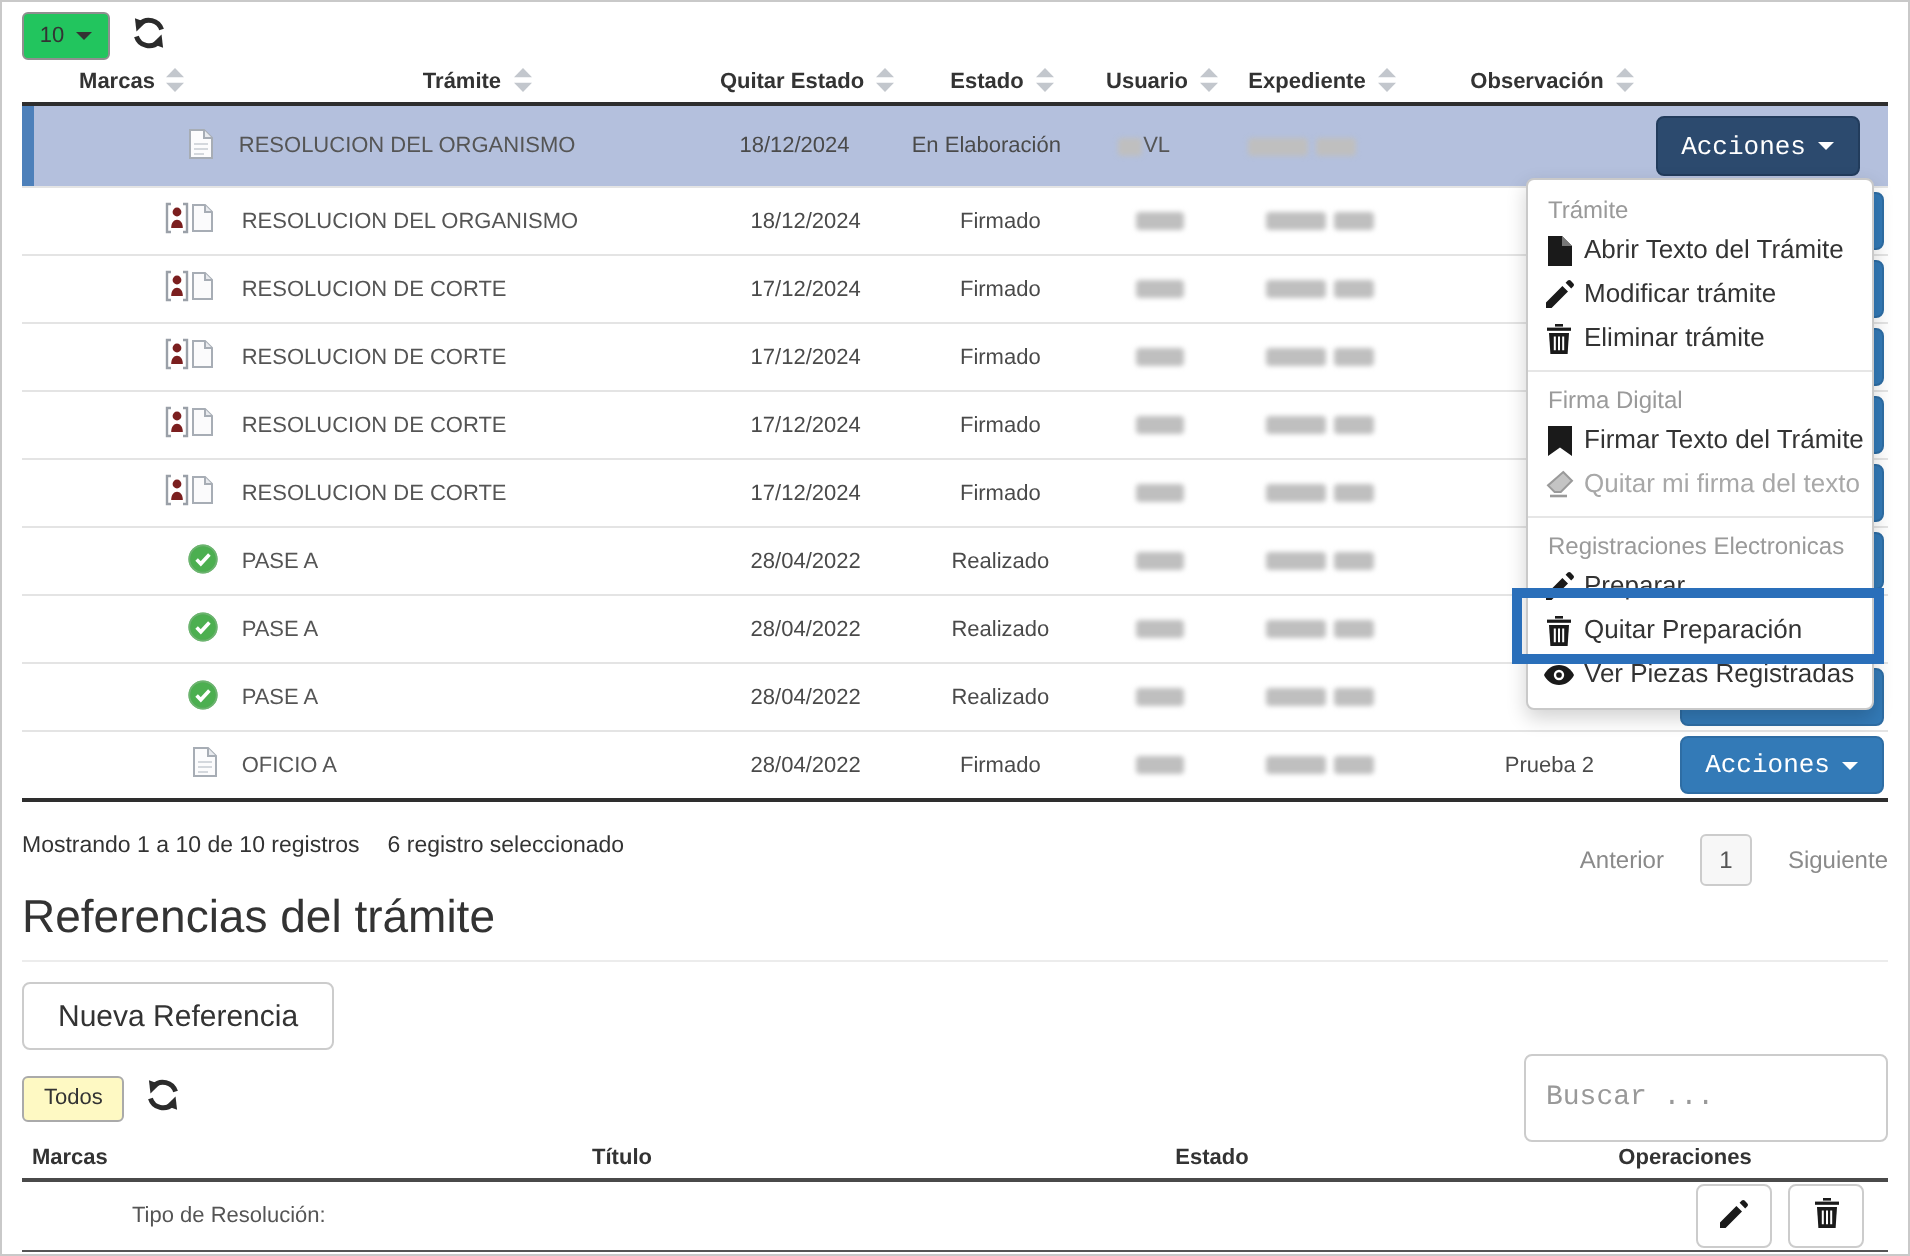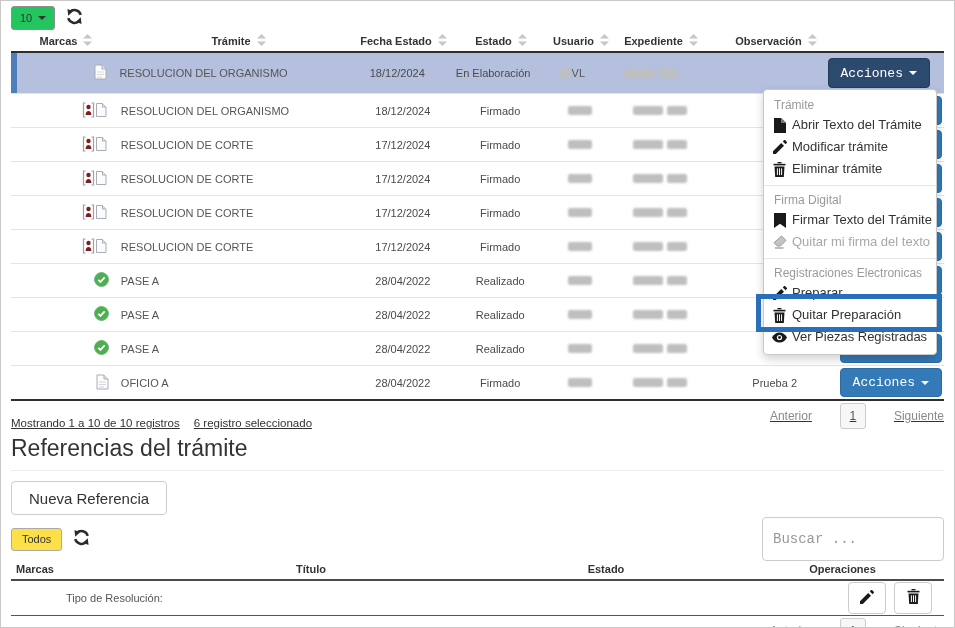--- a/index.html
+++ b/index.html
@@ -28,34 +28,34 @@
   .c.tram{justify-content:flex-start;color:#555;}
   .c.act{justify-content:flex-end;}
   .blob{height:9px;background:#bfbfbf;border-radius:2px;filter:blur(1.3px);display:inline-block;}
   .uvtext{margin-left:1px;color:#555;}
   .btn-acciones{background:#337ab7;border:1px solid #2e6da4;color:#fff;font-size:13px;height:29px;
                 padding:0 12px;border-radius:4px;display:flex;align-items:center;margin-right:2px;cursor:pointer;
                 font-family:Liberation Mono, monospace;}
   .trow.selected .btn-acciones{background:#2c4a6e;border-color:#223c5c;margin-right:14px;height:30px;}
   .caret-w{width:0;height:0;border-left:4px solid transparent;border-right:4px solid transparent;border-top:4px solid #fff;margin-left:6px;}
 
-  .tfooter{display:flex;align-items:flex-end;margin-top:6px;font-size:11.5px;color:#333;height:22px;text-decoration:underline;}
+  .tfooter{display:flex;align-items:flex-start;margin-top:16px;font-size:11.5px;color:#333;height:22px;}
   .selinfo{margin-left:14px;}
   .spacer{flex:1;}
-  .pgn{display:flex;align-items:center;gap:28px;font-size:12px;color:#8a8a8a;}
+  .pgn{display:flex;align-items:center;gap:18px;font-size:12px;color:#8a8a8a;}
   .pgn .pglink{cursor:pointer;}
   .pagebox{border:1px solid #ccc;border-radius:3px;background:#f7f7f7;min-width:24px;height:24px;
            display:flex;align-items:center;justify-content:center;color:#555;font-size:12px;cursor:pointer;}
 
   
   .refs-title{font-size:23px;font-weight:400;color:#333;margin:6px 0 0;padding-bottom:8px;border-bottom:1px solid #ececec;}
   .btn-nueva{margin-top:10px;font-size:15px;color:#333;padding:0 17px;height:34px;border:1px solid #ccc;
              border-radius:4px;background:#fff;cursor:pointer;font-family:"Liberation Sans",sans-serif;}
   .filter-row{display:flex;align-items:center;margin-top:10px;height:28px;}
-  .btn-todos{font-size:11px;padding:0 10px;height:23px;border:1px solid #aaa;border-radius:3px;background:#fde047;
+  .btn-todos{font-size:11px;padding:0 10px;height:23px;border:1px solid #aaa;border-radius:3px;background:#fef9c3;
              color:#333;cursor:pointer;margin-right:10px;font-family:"Liberation Sans",sans-serif;}
   .search{width:182px;height:44px;border:1px solid #ccc;border-radius:4px;padding:0 10px;font-size:14px;color:#555;
           box-sizing:border-box;font-family:Liberation Mono, monospace;}
   .search::placeholder{color:#999;}
 
   
   .t2{margin-top:6px;}
   .t2head{display:flex;align-items:center;height:20px;border-bottom:2px solid #4a4a4a;}
   .h2cell{font-size:11px;font-weight:bold;color:#333;display:flex;align-items:center;justify-content:center;}
   .w2-marcas{width:140px;justify-content:flex-start;padding-left:5px;box-sizing:border-box;}
@@ -114,21 +114,21 @@
             </svg></span>
         </div>
         <div class="hcell w-tram">
           <span>Trámite</span>
           <span><svg width="9" height="12" viewBox="0 0 9 12">
               <polygon points="4.5,0 9,4.6 0,4.6" fill="#c3c7cd"></polygon>
               <polygon points="0,7.4 9,7.4 4.5,12" fill="#c3c7cd"></polygon>
             </svg></span>
         </div>
         <div class="hcell w-fecha">
-          <span>Fecha Estado</span>
+          <span>Quitar Estado</span>
           <span><svg width="9" height="12" viewBox="0 0 9 12">
               <polygon points="4.5,0 9,4.6 0,4.6" fill="#c3c7cd"></polygon>
               <polygon points="0,7.4 9,7.4 4.5,12" fill="#c3c7cd"></polygon>
             </svg></span>
         </div>
         <div class="hcell w-estado">
           <span>Estado</span>
           <span><svg width="9" height="12" viewBox="0 0 9 12">
               <polygon points="4.5,0 9,4.6 0,4.6" fill="#c3c7cd"></polygon>
               <polygon points="0,7.4 9,7.4 4.5,12" fill="#c3c7cd"></polygon>

